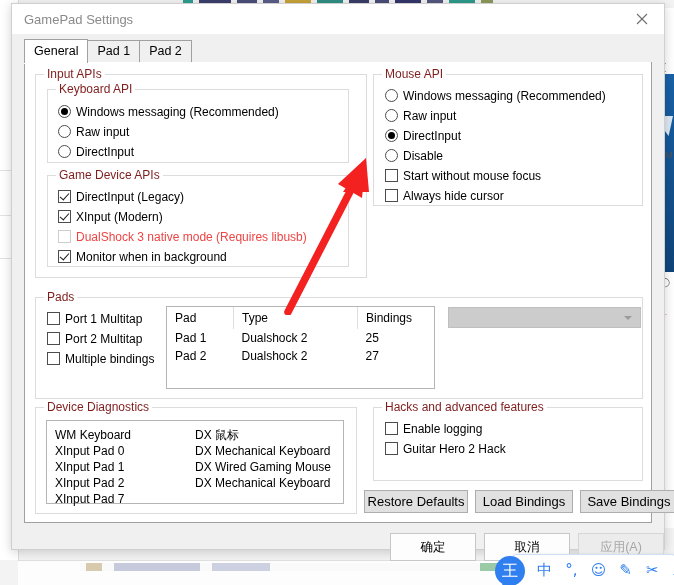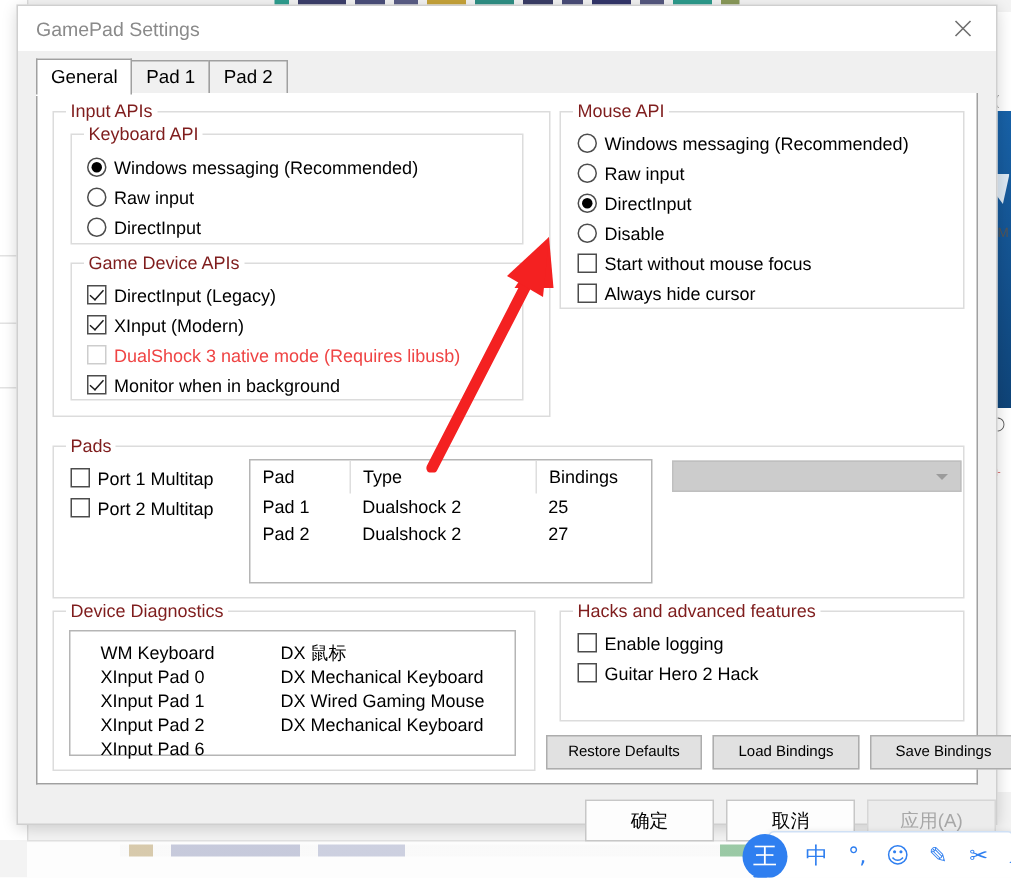--- a/index.html
+++ b/index.html
@@ -297,36 +297,36 @@
     border-right: 4px solid transparent;
     border-top: 4px solid #9b9b9b;
   }
 
   
   .diagbox {
     position: absolute;
     background: #fff;
     border: 1px solid #b5b5b5;
     box-sizing: border-box;
-    padding: 6px 20px;
+    padding: 6px 8px;
   }
   .diagcols { display: flex; }
   .diagcol { width: 140px; }
   .diagcol div {
     font-size: 12px;
     line-height: 16px;
     white-space: nowrap;
   }
 
   
   .btn {
     position: absolute;
     background: #e1e1e1;
     border: 1px solid #adadad;
-    font-size: 10px;
+    font-size: 13px;
     font-family: "Liberation Sans", sans-serif;
     display: flex;
     align-items: center;
     justify-content: center;
     cursor: default;
     color: #000;
     box-sizing: border-box;
   }
 
   
@@ -515,20 +515,24 @@
     <div class="group" style="left:10px; top:235px; width:606px; height:100px;">
       <div class="legend">Pads</div>
 
       <div class="row" style="left:11px; top:12px;">
         <span class="cbox"></span>
         <span>Port 1 Multitap</span>
       </div>
       <div class="row" style="left:11px; top:32px;">
         <span class="cbox"></span>
         <span>Port 2 Multitap</span>
+      </div>
+      <div class="row" style="left:11px; top:52px;">
+        <span class="cbox"></span>
+        <span>Multiple bindings</span>
       </div>
 
       <div class="padtable" style="left:130px; top:8px; width:267px; height:81px;">
         <table>
           <thead>
             <tr>
               <th style="width:58px;">Pad</th>
               <th style="width:115px;">Type</th>
               <th>Bindings</th>
             </tr>
@@ -556,21 +560,21 @@
     <div class="group" style="left:10px; top:345px; width:320px; height:105px;">
       <div class="legend">Device Diagnostics</div>
 
       <div class="diagbox" style="left:10px; top:12px; width:298px; height:84px;">
         <div class="diagcols">
           <div class="diagcol">
             <div>WM Keyboard</div>
             <div>XInput Pad 0</div>
             <div>XInput Pad 1</div>
             <div>XInput Pad 2</div>
-            <div>XInput Pad 6</div>
+            <div>XInput Pad 7</div>
           </div>
           <div class="diagcol">
             <div>DX 鼠标</div>
             <div>DX Mechanical Keyboard</div>
             <div>DX Wired Gaming Mouse</div>
             <div>DX Mechanical Keyboard</div>
           </div>
         </div>
       </div>
     </div>

